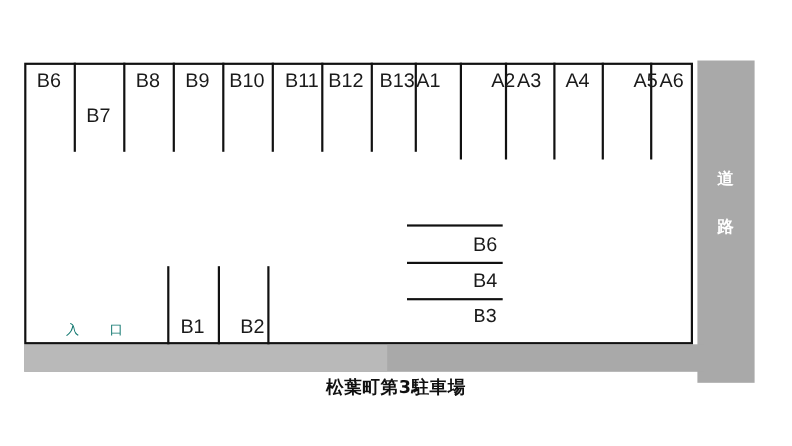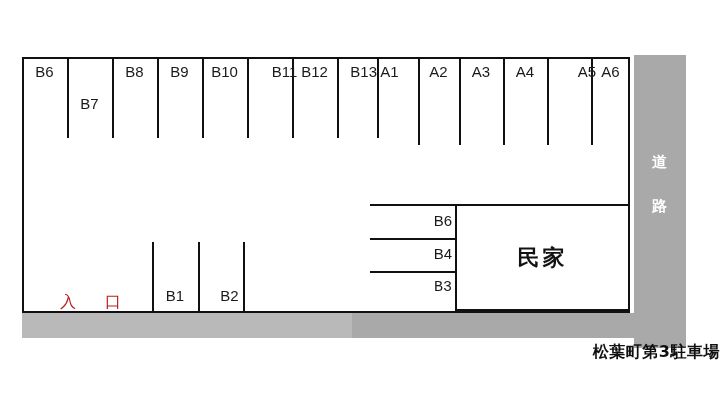--- a/index.html
+++ b/index.html
@@ -84,21 +84,21 @@
   }
   .hline {
     position: absolute;
     height: 2px;
     background: #111111;
   }
 
   
   .stall-label {
     position: absolute;
-    font-size: 15px;
+    font-size: 18px;
     color: #1a1a1a;
     white-space: nowrap;
     text-align: center;
     font-family: "Liberation Sans", "DejaVu Sans", sans-serif;
   }
 
   
   .kei-banner {
     position: absolute;
     left: 392px;
@@ -131,34 +131,34 @@
     letter-spacing: 3px;
     color: #121212;
     font-family: "DejaVu Sans", "Liberation Sans", sans-serif;
   }
 
   
   .entrance {
     position: absolute;
     left: 60px;
     top: 292px;
-    font-size: 16px;
+    font-size: 12px;
     letter-spacing: 12px;
-    color: #b91c1c;
+    color: #0f766e;
     font-family: "DejaVu Sans", "Liberation Sans", sans-serif;
     white-space: nowrap;
   }
 
   
   .caption {
     position: absolute;
     left: 0;
     top: 342px;
     width: 720px;
-    text-align: right;
+    text-align: center;
     font-size: 16px;
     font-weight: 700;
     color: #101010;
     letter-spacing: 0.5px;
     font-family: "DejaVu Sans", "Liberation Sans", sans-serif;
   }
 </style>
 </head>
 <body>
 
@@ -187,42 +187,39 @@
   <div class="vline" style="left:459px; top:57px;  height:88px;"></div>
   <div class="vline" style="left:503px; top:57px;  height:88px;"></div>
   <div class="vline" style="left:547px; top:57px;  height:88px;"></div>
   <div class="vline" style="left:591px; top:57px;  height:88px;"></div>
 
   <div class="stall-label" style="left:22px;  top:63px; width:45px;">B6</div>
   <div class="stall-label" style="left:67px;  top:63px; width:45px;margin-top:32px;">B7</div>
   <div class="stall-label" style="left:112px; top:63px; width:45px;">B8</div>
   <div class="stall-label" style="left:157px; top:63px; width:45px;">B9</div>
   <div class="stall-label" style="left:202px; top:63px; width:45px;">B10</div>
-  <div class="stall-label" style="left:262px; top:63px; width:45px;">B11</div>
+  <div class="stall-label" style="left:252px; top:63px; width:45px;">B11</div>
   <div class="stall-label" style="left:292px; top:63px; width:45px;">B12</div>
   <div class="stall-label" style="left:337px; top:63px; width:40px;text-align:right;">B13</div>
   <div class="stall-label" style="left:377px; top:63px; width:25px;">A1</div>
-  <div class="stall-label" style="left:418px; top:63px; width:41px;">A2</div>
+  <div class="stall-label" style="left:418px; top:63px; width:41px;padding-left:19px;">A2</div>
   <div class="stall-label" style="left:459px; top:63px; width:44px;">A3</div>
   <div class="stall-label" style="left:503px; top:63px; width:44px;">A4</div>
   <div class="stall-label" style="left:547px; top:63px; width:44px;padding-left:18px;">A5</div>
   <div class="stall-label" style="left:591px; top:63px; width:39px;">A6</div>
 
 
   <div class="hline" style="left:370px; top:204px; width:87px;"></div>
   <div class="hline" style="left:370px; top:238px; width:87px;"></div>
   <div class="hline" style="left:370px; top:271px; width:87px;"></div>
 
   <div class="stall-label" style="left:410px; top:212px; width:42px; text-align:right;">B6</div>
   <div class="stall-label" style="left:410px; top:245px; width:42px; text-align:right;">B4</div>
   <div class="stall-label" style="left:410px; top:279px; width:42px; text-align:right;font-family:Liberation Mono, monospace;">B3</div>
 
-  <div class="house-box">
-    <span class="house-label">民家</span>
-  </div>
 
   <div class="vline" style="left:152px; top:242px; height:71px;"></div>
   <div class="vline" style="left:198px; top:242px; height:71px;"></div>
   <div class="vline" style="left:243px; top:242px; height:71px;"></div>
 
   <div class="stall-label" style="left:152px; top:287px; width:46px;">B1</div>
   <div class="stall-label" style="left:198px; top:287px; width:63px;">B2</div>
 
   <div class="entrance">入 口</div>
 

